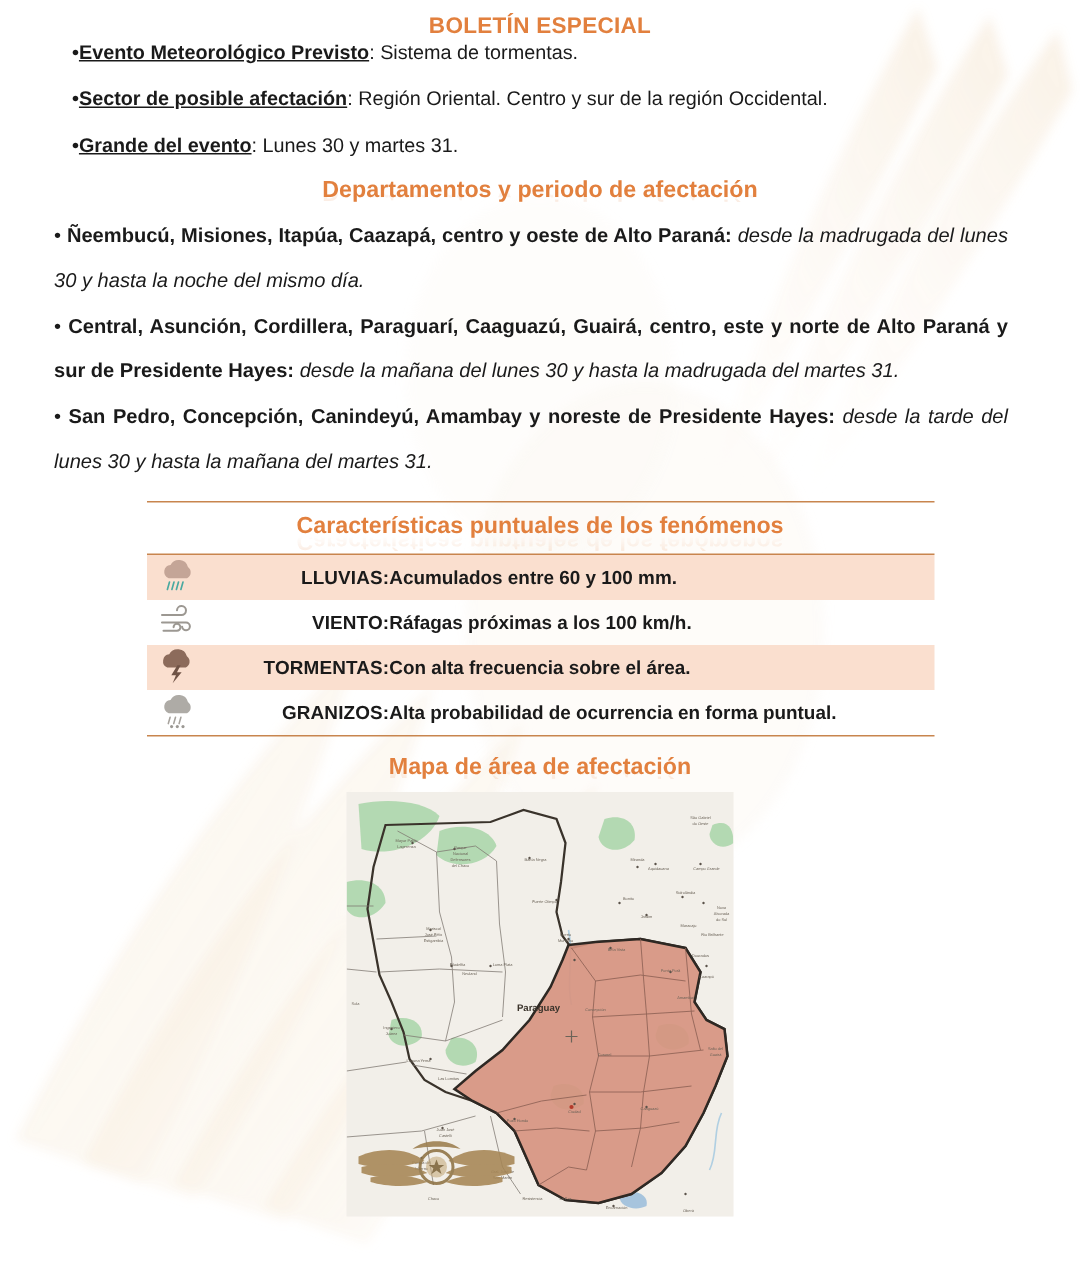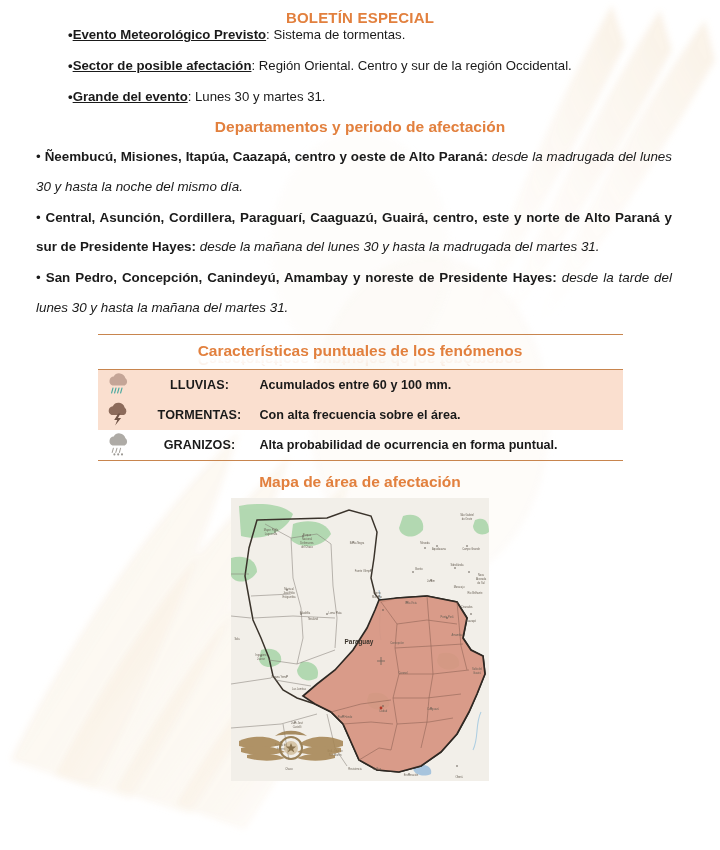--- a/index.html
+++ b/index.html
@@ -47,21 +47,21 @@
     color:#E2803E;
     opacity:.17;
     -webkit-mask-image:linear-gradient(to top, transparent 35%, #000 100%);
             mask-image:linear-gradient(to top, transparent 35%, #000 100%);
     pointer-events:none;
     white-space:nowrap;
     font-weight:bold;
   }
 
   
-  .lead-list { margin:0; padding:0 40px 0 68px; }
+  .lead-list { margin:0; padding:0 40px 0 48px; }
   .lead-item {
     font-size:13.2px;
     line-height:1.35;
     margin-bottom:13px;
     white-space:nowrap;
   }
   .lead-item .dot { font-weight:bold; }
   .lead-item .lbl { font-weight:bold; text-decoration:underline; }
   .lead-item .val { font-weight:normal; }
 
@@ -87,21 +87,21 @@
     font-size:15.5px;
     padding:7px 0 9px 0;
   }
   table.char { width:100%; border-collapse:collapse; }
   table.char tr.shaded { background:#FADFCF; }
   table.char td { padding:0; vertical-align:middle; height:30px; }
   td.ic { width:42px; text-align:center; }
   td.ic svg { display:block; margin:0 auto; }
   td.nm {
     width:120px;
-    text-align:center;
+    text-align:right;
     padding-right:8px;
     font-weight:bold;
     font-size:12.6px;
     letter-spacing:.1px;
   }
   td.vl {
     font-weight:bold;
     font-size:12.6px;
     padding-left:10px;
   }
@@ -226,20 +226,33 @@
                 <line x1="12" y1="16" x2="10.6" y2="21"></line>
                 <line x1="15" y1="16" x2="13.6" y2="21"></line>
                 <line x1="18" y1="16" x2="16.6" y2="21"></line>
               </g>
             </svg>
           </td>
           <td class="nm">LLUVIAS:</td>
           <td class="vl">Acumulados entre 60 y 100 mm.</td>
         </tr>
 
+        <tr>
+          <td class="ic">
+            <svg width="30" height="26" viewBox="0 0 30 26" aria-hidden="true">
+              <g fill="none" stroke="#9C9892" stroke-width="1.35" stroke-linecap="round">
+                <path d="M4,8 h13 a3,3 0 1 0 -3,-3.2"></path>
+                <path d="M4,13 h16 a2.6,2.6 0 1 1 -2.6,2.8"></path>
+                <path d="M5,18.5 h9 a2.3,2.3 0 1 0 -2.3,-2.4"></path>
+              </g>
+            </svg>
+          </td>
+          <td class="nm">VIENTO:</td>
+          <td class="vl">Ráfagas próximas a los 100  km/h.</td>
+        </tr>
 
         <tr class="shaded">
           <td class="ic">
             <svg width="30" height="26" viewBox="0 0 30 26" aria-hidden="true">
               <path d="M7.5,13 a4.6,4.6 0 0 1 1.3,-8.8 a6.4,6.4 0 0 1 11.8,1.3 a4.4,4.4 0 0 1 -0.7,7.5 z" fill="#8C6B5B"></path>
               <path d="M14.3,11.5 l-4.1,6.6 h3.1 l-2.2,5.4 l6,-7.4 h-3.1 l2.4,-4.6 z" fill="#6F5346"></path>
             </svg>
           </td>
           <td class="nm">TORMENTAS:</td>
           <td class="vl">Con alta frecuencia sobre el área.</td>

